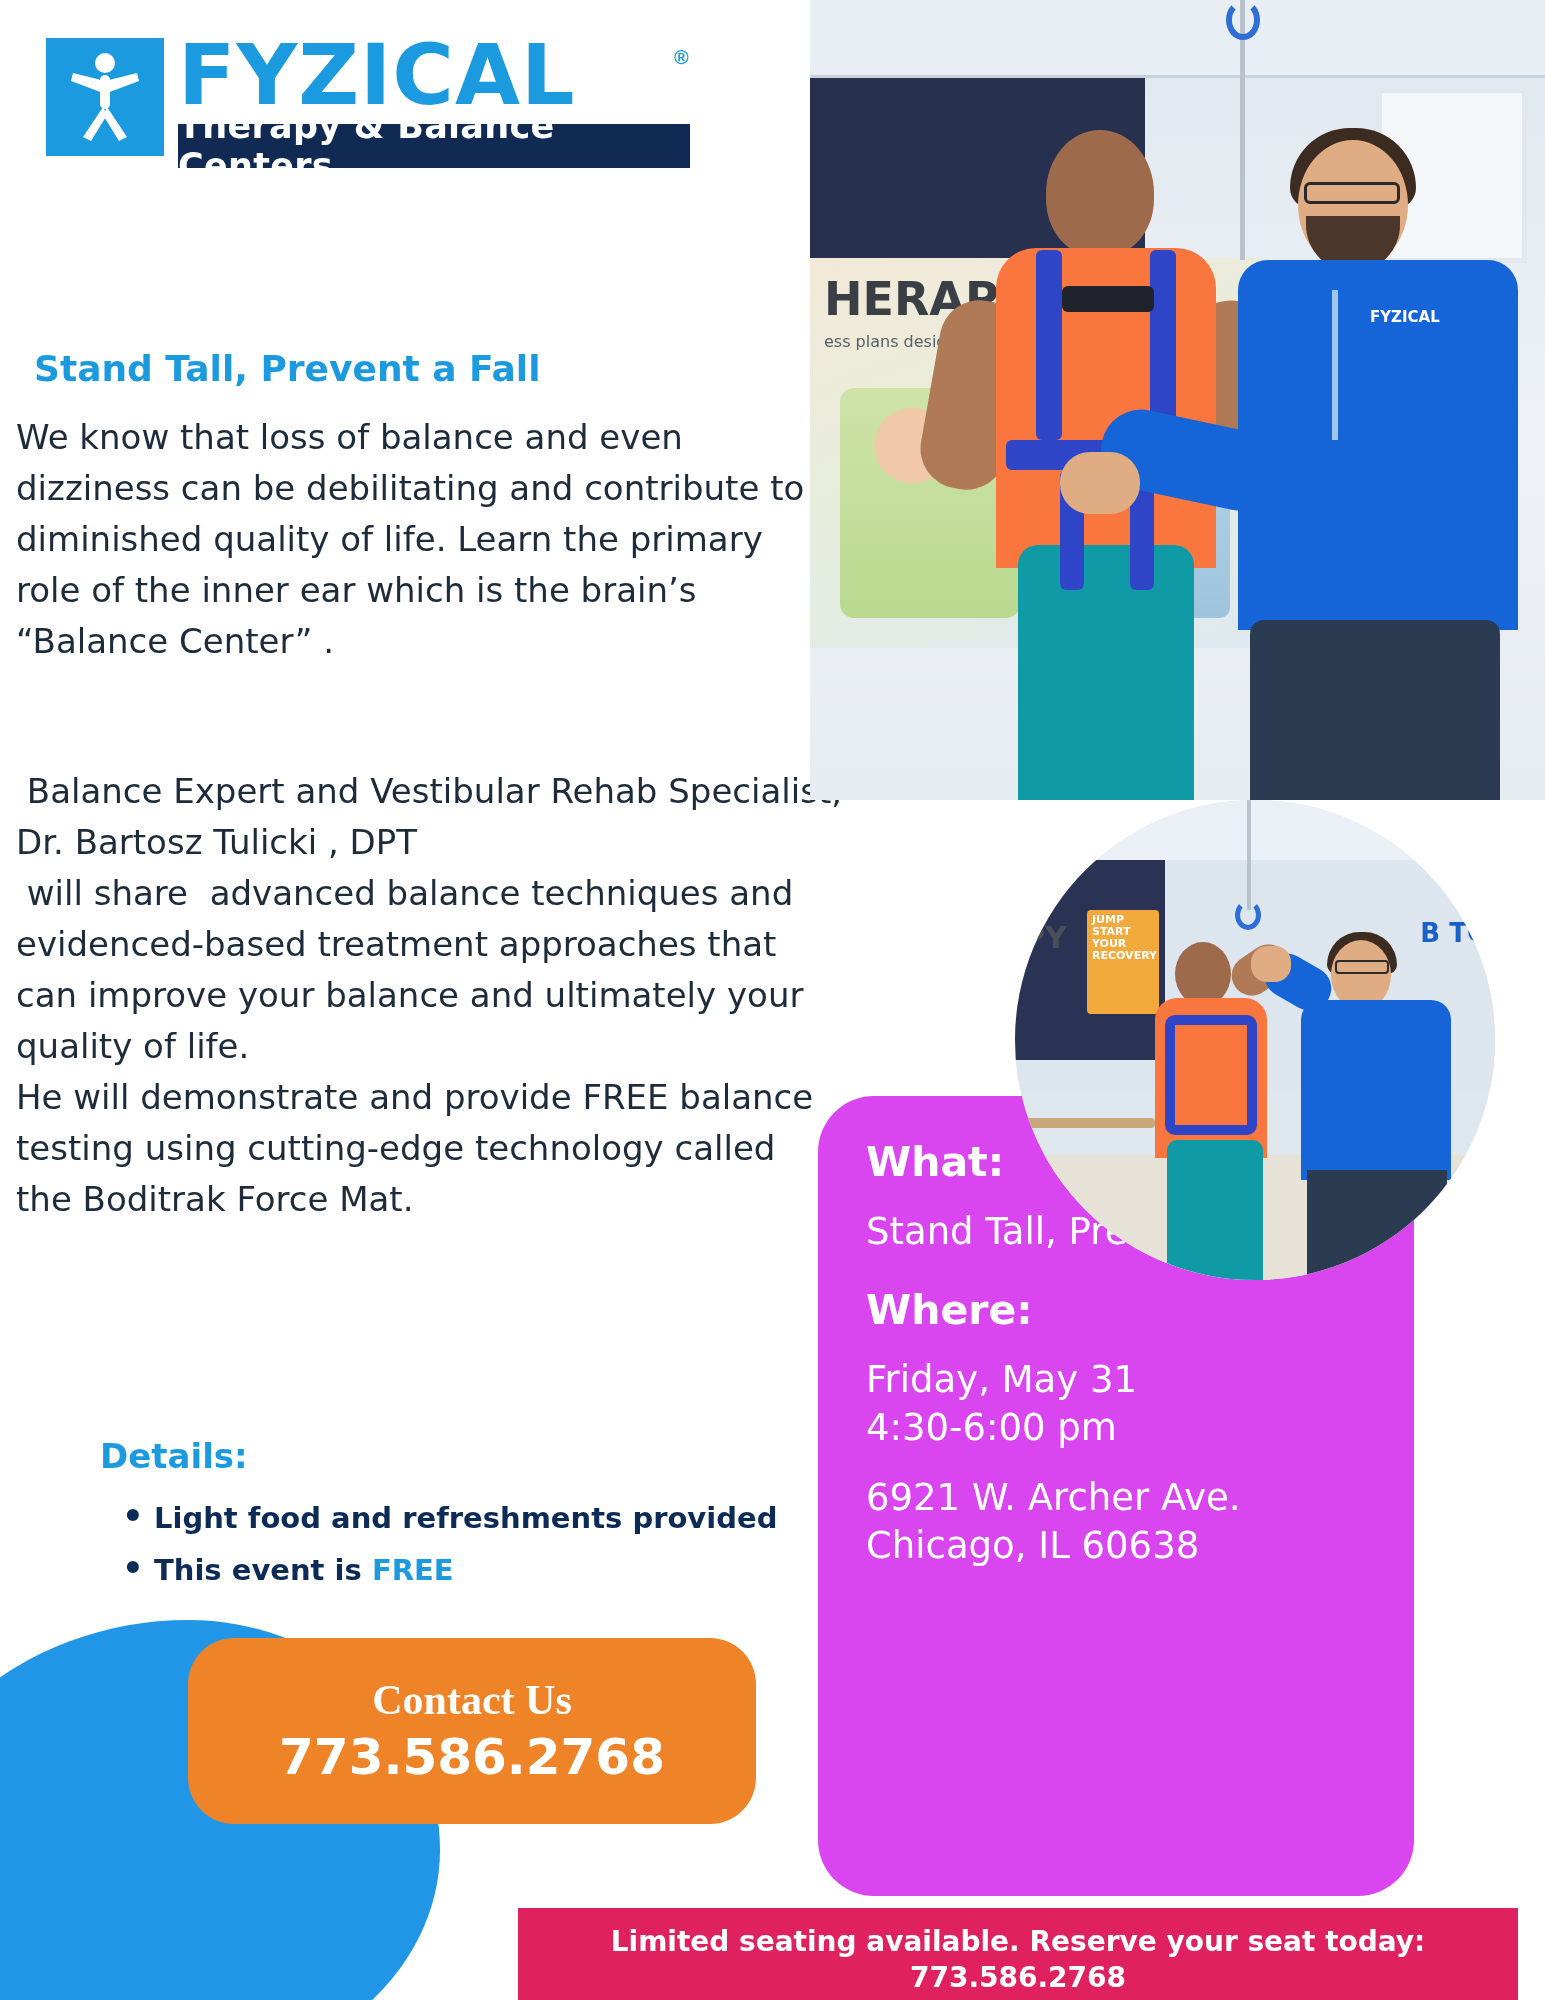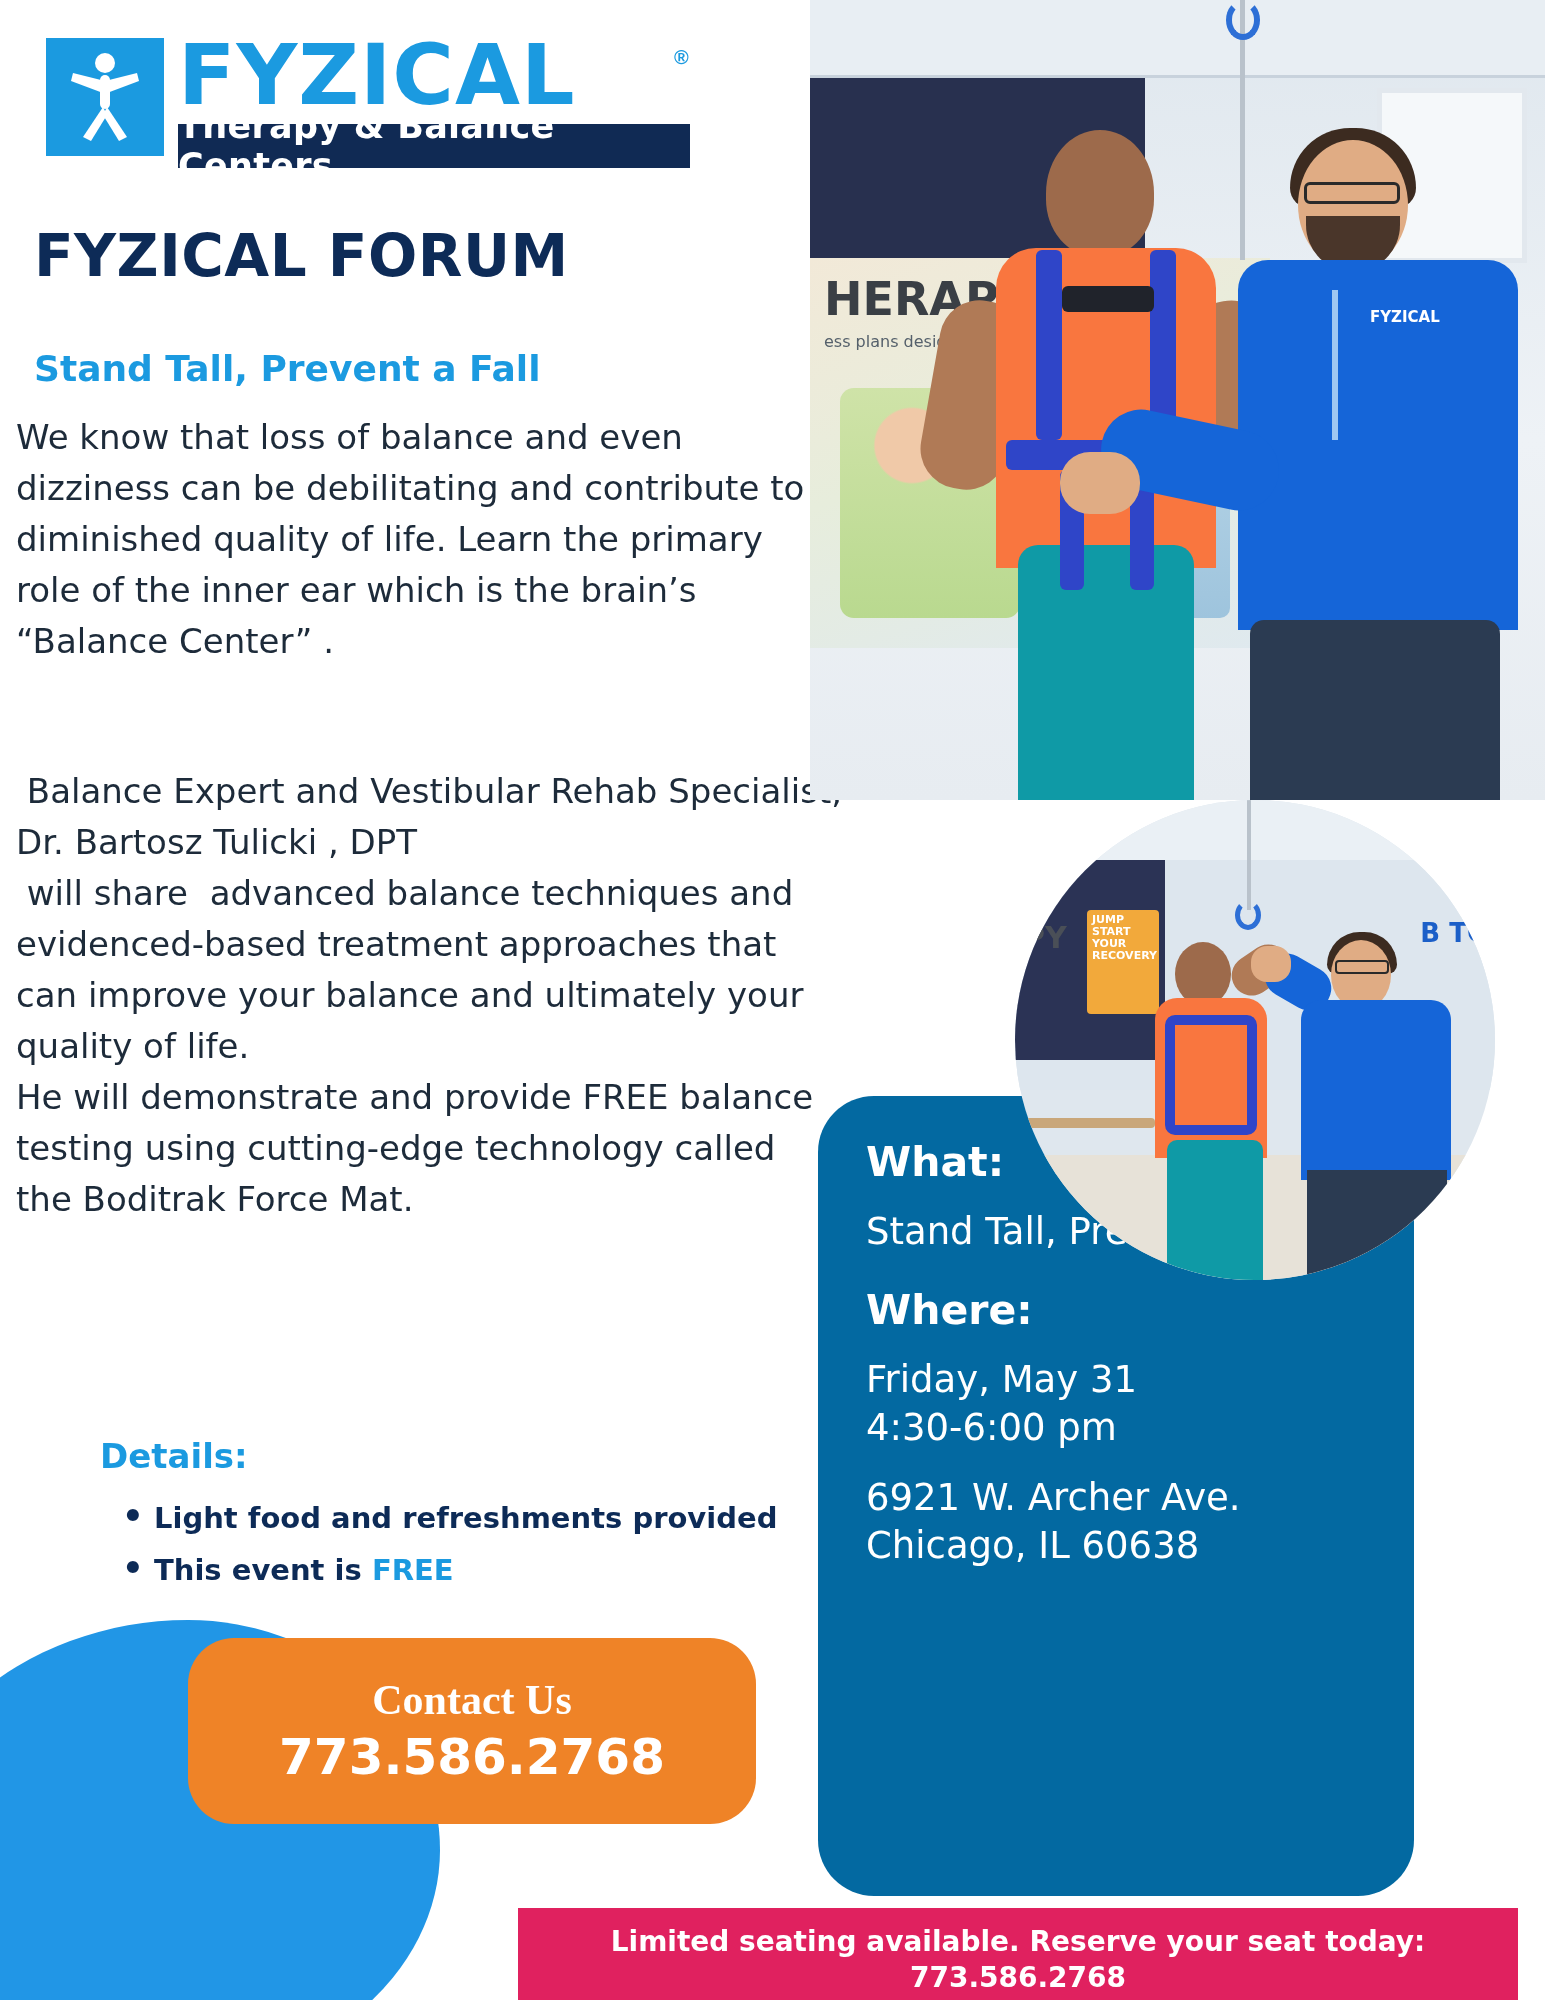--- a/index.html
+++ b/index.html
@@ -362,21 +362,21 @@
   .pc-m-pants{ position:absolute; left:292px; top:370px; width:140px; height:110px; background:#2b3b52;}
   .pc-bar    { position:absolute; left:0px; top:318px; width:140px; height:10px; background:#c9a77a; border-radius:4px;}
 
   
   .green-panel {
     position: absolute;
     left: 818px;
     top: 1096px;
     width: 596px;
     height: 800px;
-    background: #0369a1;
+    background: #d946ef;
     border-radius: 56px;
     z-index: 6;
     color: #ffffff;
     padding: 42px 20px 0 48px;
   }
   .gp-label {
     font-size: 41px;
     font-weight: bold;
     font-family: "DejaVu Sans", sans-serif;
     margin-top: 30px;
@@ -432,21 +432,20 @@
         <path d="M42 30 L74 22 L76 30 L44 42 Z" fill="#ffffff"></path>
         <path d="M40 56 L20 86 L28 90 L44 64 Z" fill="#ffffff"></path>
         <path d="M44 56 L64 86 L56 90 L40 64 Z" fill="#ffffff"></path>
       </svg>
     </div>
     <div class="logo-word">FYZICAL</div>
     <div class="logo-reg">®</div>
     <div class="logo-sub">Therapy &amp; Balance Centers</div>
   </div>
 
-  <div class="title">FYZICAL FORUM</div>
   <div class="subtitle">Stand Tall, Prevent a Fall</div>
   <div class="body-text">We know that loss of balance and even dizziness can be debilitating and contribute to a diminished quality of life. Learn the primary role of the inner ear which is the brain’s “Balance Center” .</div>
   <div class="body-text2"> Balance Expert and Vestibular Rehab Specialist, Dr. Bartosz Tulicki , DPT
  will share  advanced balance techniques and evidenced-based treatment approaches that can improve your balance and ultimately your quality of life.
 He will demonstrate and provide FREE balance testing using cutting-edge technology called  the Boditrak Force Mat.</div>
 
   <div class="details-head">Details:</div>
   <ul class="details-list">
     <li>
       <span>Light food and refreshments provided</span>

